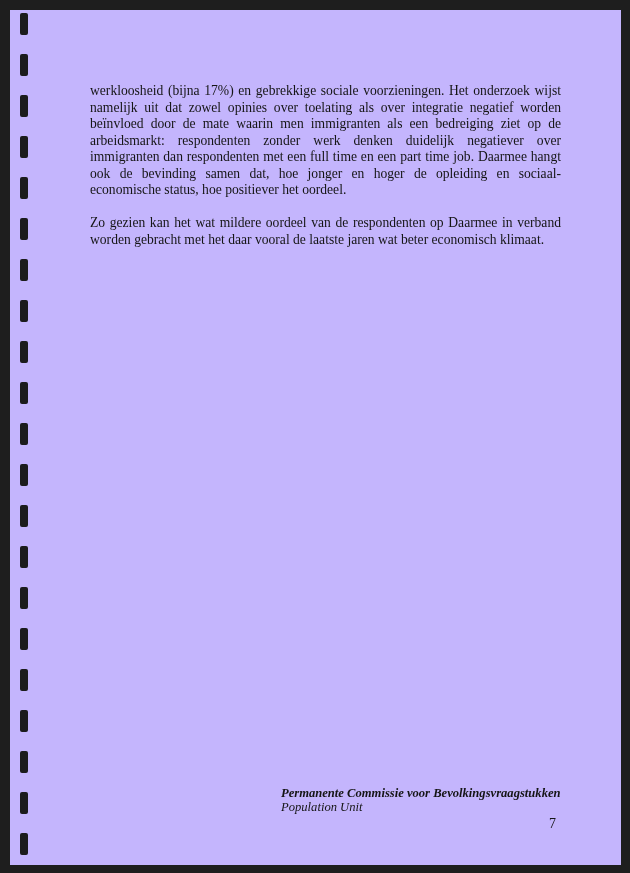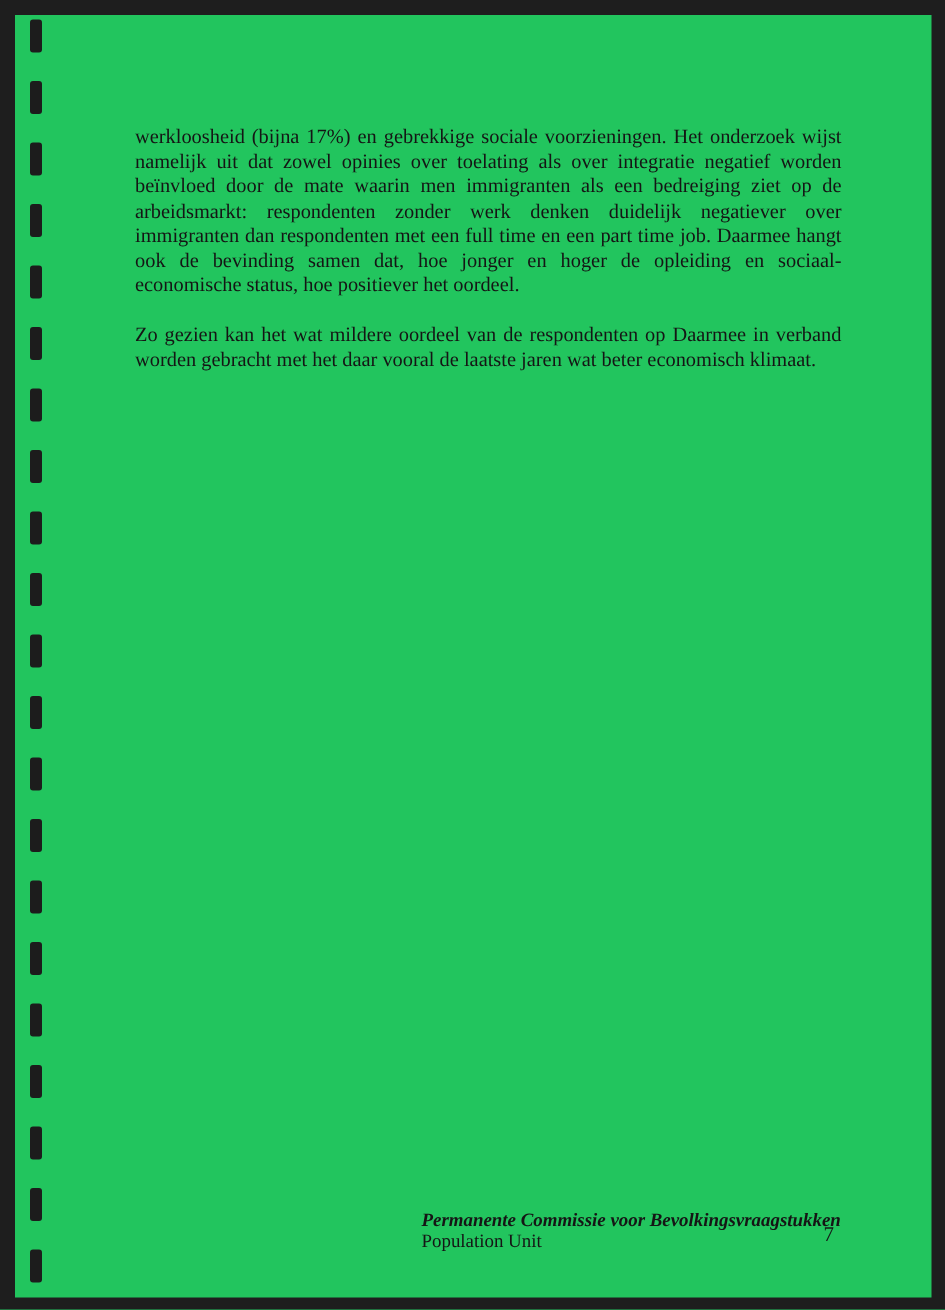--- a/index.html
+++ b/index.html
@@ -7,21 +7,21 @@
     width: 630px; height: 873px;
     background: #1e1e1e;
     position: relative;
     overflow: hidden;
     font-family: "Liberation Serif", "DejaVu Serif", serif;
   }
   .page {
     position: absolute;
     left: 10px; top: 10px;
     width: 611px; height: 855px;
-    background: #22c55e;
+    background: #c4b5fd;
   }
   .binding {
     position: absolute;
     left: 10px; top: 3px;
     width: 9px;
   }
   .mark {
     position: absolute;
     left: 0;
     width: 8px; height: 22px;
@@ -36,28 +36,28 @@
     line-height: 16.5px;
     color: #151515;
     text-align: justify;
   }
   .para { margin: 0 0 16.5px 0; }
   .footer {
     position: absolute;
     left: 271px; top: 776px;
     width: 280px;
     color: #151515;
-    margin-top: 20px;
   }
   .footer-org {
     font-style: italic; font-weight: bold;
     font-size: 12.6px; line-height: 14px;
     white-space: nowrap;
   }
   .footer-unit {
+    font-style: italic;
     font-size: 12.6px; line-height: 14px;
   }
   .page-number {
     position: absolute;
     left: 539px; top: 806px;
     font-size: 14px;
     color: #151515;
   }
 </style>
 </head>

